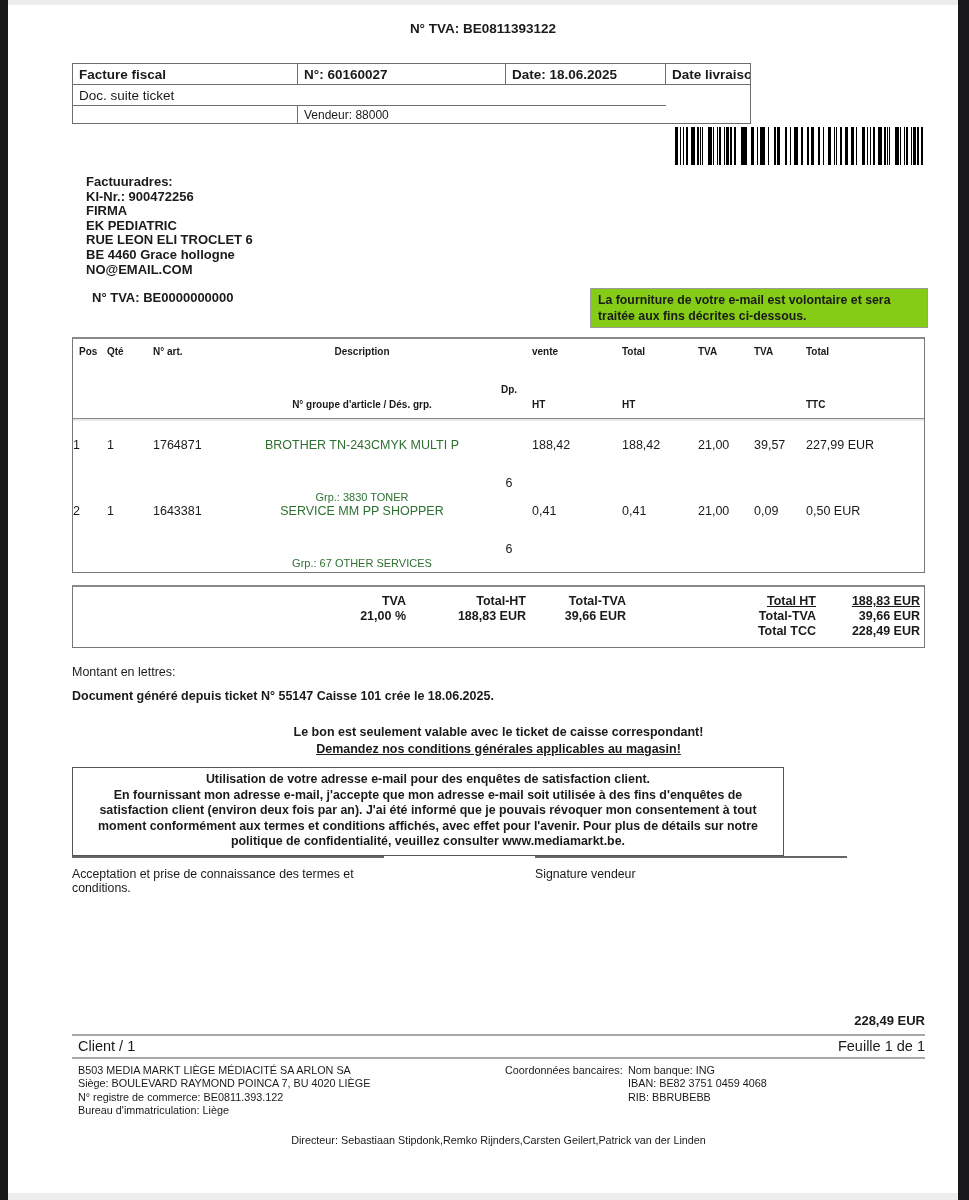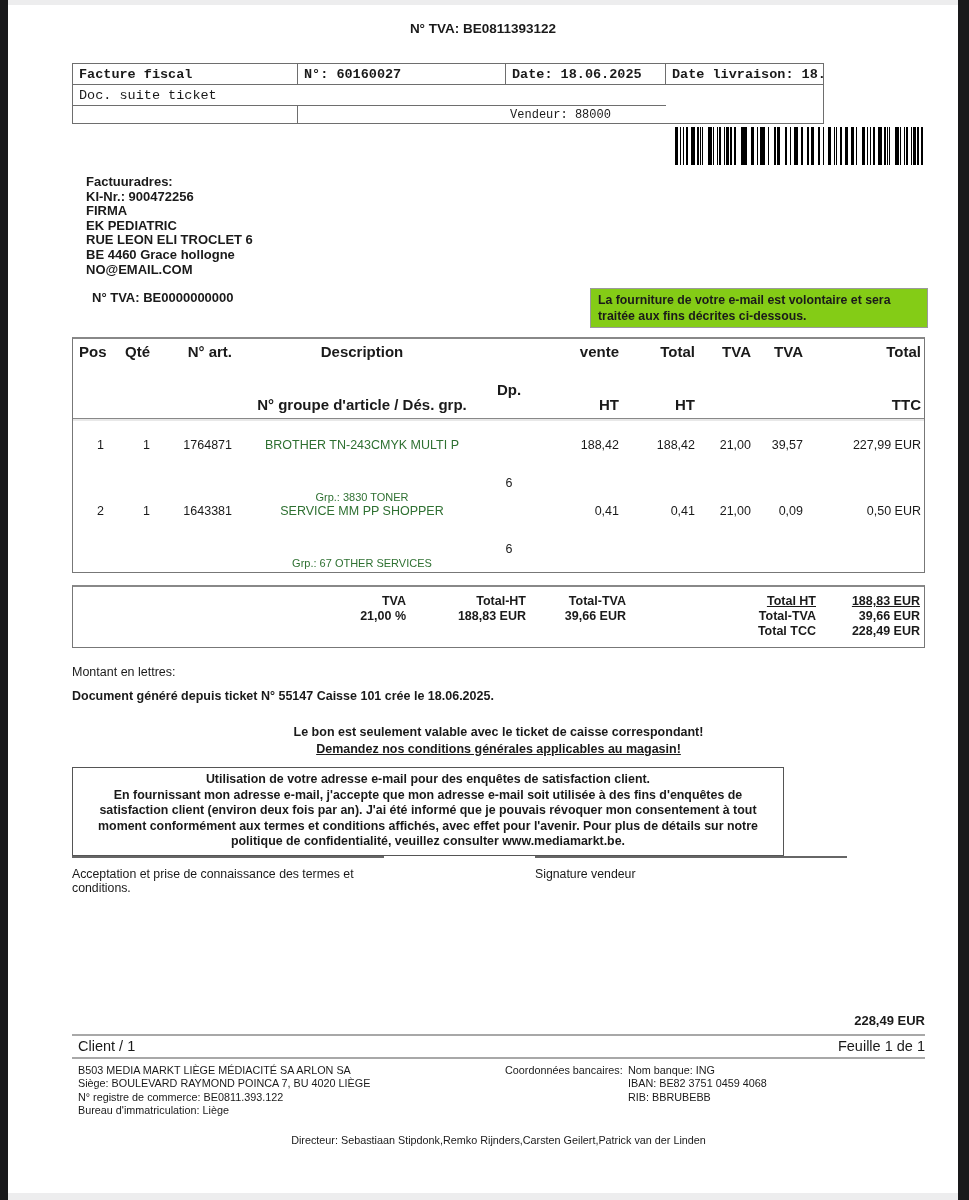--- a/index.html
+++ b/index.html
@@ -10,53 +10,53 @@
     color:#1a1a1a;
   }
   .strip-top{position:absolute;left:8px;top:0;width:950px;height:5px;background:#ededee;}
   .strip-bottom{position:absolute;left:8px;bottom:0;width:950px;height:7px;background:#ededee;}
   .page{position:absolute;left:8px;top:5px;width:950px;height:1188px;background:#ffffff;}
 
   
   .tva-top{position:absolute;top:16px;left:0;width:100%;text-align:center;font-weight:bold;font-size:13.5px;}
 
   
-  .hdr-table{position:absolute;left:64px;top:58px;width:752px;border:1px solid #6e6e6e;box-sizing:border-box;font-size:13.5px;background:#fff;font-family:Liberation Mono, monospace;}
+  .hdr-table{position:absolute;left:64px;top:58px;width:679px;border:1px solid #6e6e6e;box-sizing:border-box;font-size:13.5px;background:#fff;}
   .hdr-row{display:grid;}
   .hdr-row.r1{grid-template-columns:225px 208px 160px 1fr;font-weight:bold;}
   .hdr-row.r2{grid-template-columns:593px 1fr;}
   .hdr-row.r3{grid-template-columns:225px 1fr;font-size:12px;}
   .hdr-cell{padding:3px 6px 2px 6px;border-right:1px solid #6e6e6e;border-bottom:1px solid #6e6e6e;white-space:nowrap;overflow:hidden;}
   .hdr-row .hdr-cell:last-child{border-right:none;}
   .hdr-row.r3 .hdr-cell{border-bottom:none;padding-top:2px;padding-bottom:1px;}
   .hdr-cell.bold{font-weight:bold;}
-  .hdr-cell.right{text-align:center;}
+  .hdr-cell.right{text-align:left;}
 
   
   .barcode{position:absolute;left:667px;top:122px;width:250px;height:38px;
     background-image:
       repeating-linear-gradient(90deg,#000 0 2px,transparent 2px 5px,#000 5px 6px,transparent 6px 11px),
       repeating-linear-gradient(90deg,#000 0 3px,transparent 3px 8px,#000 8px 9px,transparent 9px 17px);
   }
 
   
   .billing{position:absolute;left:70px;top:170px;font-weight:bold;font-size:13px;line-height:14.6px;margin-left:8px;}
   .billing .tva-line{margin-top:14px;padding-left:6px;}
 
   
   .email-notice{position:absolute;left:582px;top:283px;width:322px;border:1px solid #9a9a9a;
     padding:3px 7px;font-weight:bold;font-size:12.3px;line-height:16px;background:#84cc16;}
 
   
   .items-box{position:absolute;left:64px;top:332px;width:853px;height:236px;border:1px solid #777;box-sizing:border-box;border-top:2px solid #888;}
   .items-grid{display:grid;grid-template-columns:34px 46px 82px 1fr 46px 90px 76px 56px 52px 118px;}
-  .items-head{padding-top:5px;padding-bottom:6px;font-weight:bold;font-size:15px;line-height:15px;border-bottom:1px solid #888;box-shadow:0 2px 0 #e8e8e8;}
+  .items-head{padding-top:5px;padding-bottom:6px;font-weight:bold;font-size:10px;line-height:15px;border-bottom:1px solid #888;box-shadow:0 2px 0 #e8e8e8;}
   .items-rows{padding-top:19px;font-size:12.5px;line-height:14px;}
   .cell{white-space:nowrap;overflow:visible;}
-  .ta-r{text-align:right;padding-right:3px;}
+  .ta-r{text-align:left;padding-right:3px;}
   .ta-l{text-align:center;padding-left:3px;}
   .ta-c{text-align:center;margin-top:38px;}
   .pos-head{padding-left:6px;}
   .green{color:#2e7031;}
   .grp-line{font-size:11px;line-height:14px;}
 
   
   .totals-box{position:absolute;left:64px;top:580px;width:853px;height:63px;border:1px solid #777;box-sizing:border-box;font-weight:bold;font-size:12.5px;border-top:2px solid #888;}
   .totals-left{position:absolute;left:0;top:7px;display:grid;grid-template-columns:333px 120px 100px;line-height:15px;}
   .totals-left .cell{text-align:right;}

